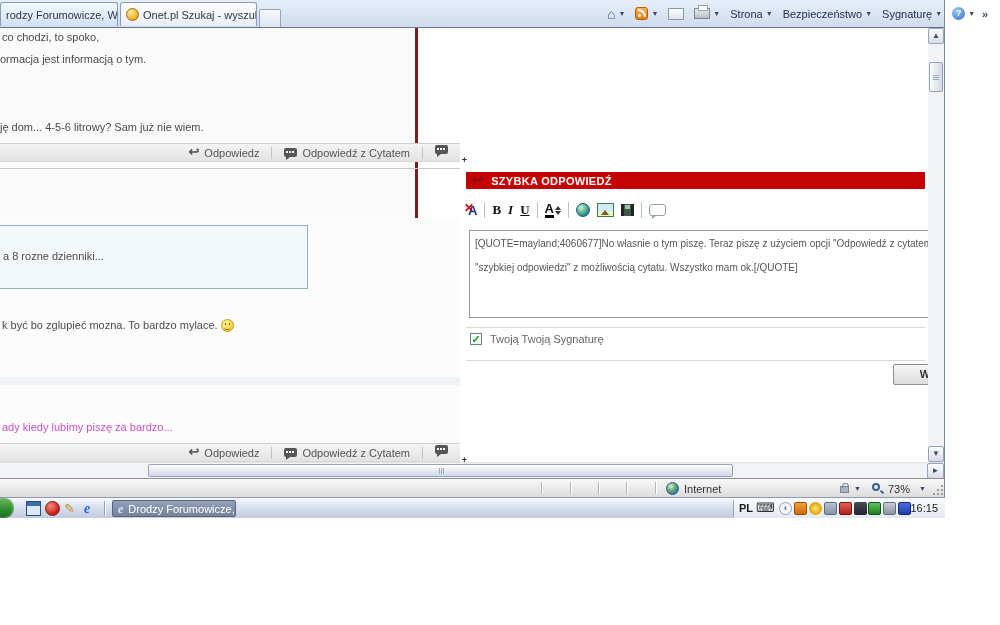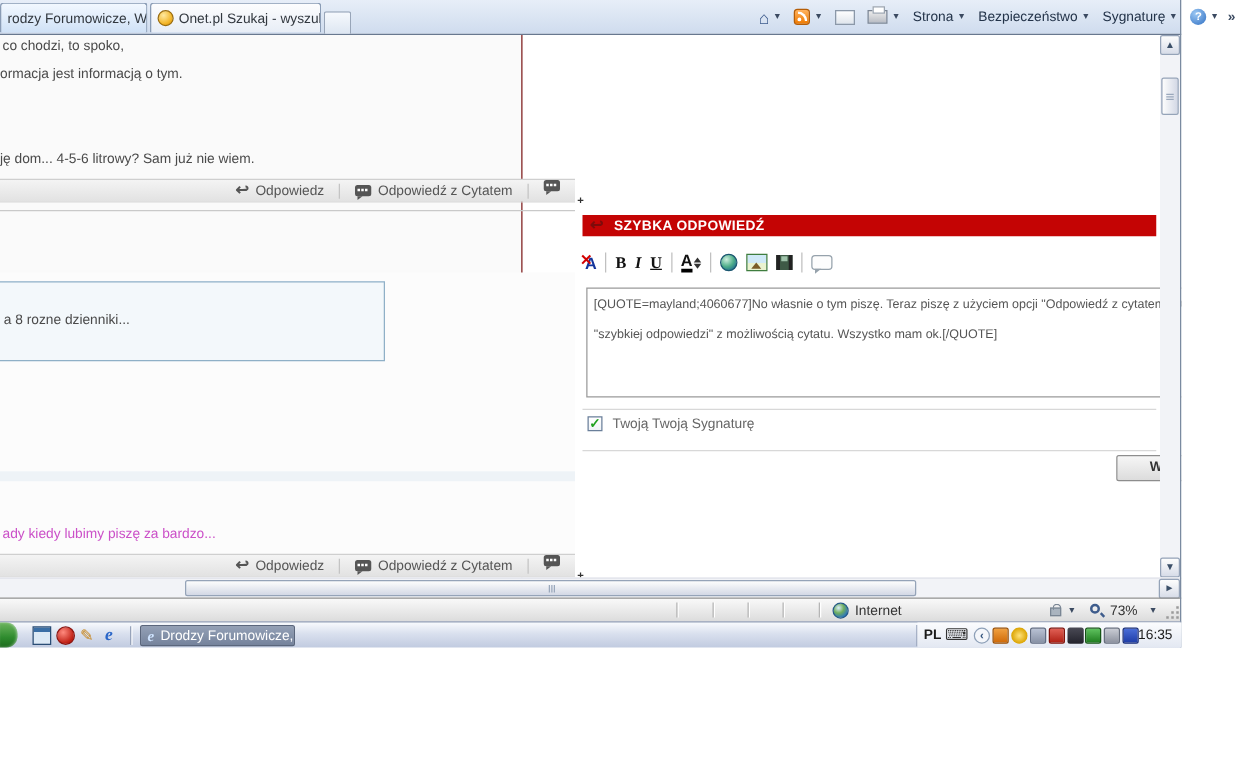--- a/index.html
+++ b/index.html
@@ -29,21 +29,21 @@
                    border-bottom:none;border-left:none;border-radius:0 10px 0 0;}
   .mail-icon{width:14px;height:10px;background:linear-gradient(#fefefe,#dfe5ec);border:1px solid #8b98a8;}
   .print-icon{width:14px;height:9px;background:linear-gradient(#ececec,#b9bdc4);border:1px solid #7c8694;position:relative;}
   .print-icon::before{content:"";position:absolute;left:3px;top:-4px;width:8px;height:4px;background:#fff;border:1px solid #9aa4b0;}
   .help-icon{width:13px;height:13px;border-radius:50%;background:radial-gradient(circle at 35% 30%,#9cc8f4,#2f6fc2);
              color:#fff;font-size:9px;font-weight:bold;text-align:center;line-height:13px;}
   .chev{font-weight:bold;color:#3a4a60;font-size:11px;}
 
   
   .content{position:absolute;left:0;top:28px;width:945px;height:434px;background:#fff;overflow:hidden;}
-  .leftcol{position:absolute;left:0;top:0;width:418px;height:434px;background:#fafafa;border-right:1px solid #7f1d1d;box-sizing:border-box;}
+  .leftcol{position:absolute;left:0;top:0;width:418px;height:434px;background:#fafafa;border-right:3px solid #7f1d1d;box-sizing:border-box;}
   .posttext{position:absolute;color:#4a4a4a;font-size:11px;white-space:nowrap;}
   .actionbar{position:absolute;left:0;width:460px;height:19px;background:linear-gradient(#f4f4f4,#e2e2e2);
              border-top:1px solid #cfcfcf;border-bottom:1px solid #d8d8d8;box-sizing:border-box;
              display:flex;justify-content:flex-end;align-items:center;gap:0;color:#555;}
   .actionbtn{display:flex;align-items:center;gap:5px;padding:0 12px;height:100%;}
   .actionsep{width:1px;height:12px;background:#c4c4c4;}
   .reply-arrow{font-size:13px;font-weight:bold;color:#555;line-height:1;transform:translateY(-1px);}
   .bubble{display:inline-block;width:13px;height:9px;background:#555;border-radius:2px;position:relative;}
   .bubble::before{content:"";position:absolute;left:2px;top:3px;width:2px;height:2px;background:#fff;box-shadow:3px 0 #fff,6px 0 #fff;}
   .bubble::after{content:"";position:absolute;left:2px;bottom:-3px;width:0;height:0;border-top:3px solid #555;border-right:4px solid transparent;}
@@ -222,20 +222,23 @@
         </span>
       </div>
 
       <div class="postdivider" style="top:140px;"></div>
       <div class="postbody"></div>
 
       <div class="quotebox">
         <span>a 8 rozne dzienniki...</span>
       </div>
 
+      <span class="posttext" style="left:2px;top:291px;">
+        <span>k być bo zglupieć mozna. To bardzo mylace.</span><span class="smiley"></span>
+      </span>
 
       <div class="sigband"></div>
       <span class="pinklink">ady kiedy lubimy piszę za bardzo...</span>
 
       <div class="actionbar" style="top:415px;">
         <span class="actionbtn">
           <span class="reply-arrow">↩</span>
           <span>Odpowiedz</span>
         </span>
         <span class="actionsep"></span>
@@ -344,16 +347,16 @@
     <span class="kbd">⌨</span>
     <div class="collapse">‹</div>
     <div class="trayicon" style="left:794px;background:linear-gradient(#f0a040,#d06a08);border:1px solid #9a4e00;"></div>
     <div class="trayicon" style="left:809px;background:radial-gradient(#ffe27a,#dba300 70%);border-radius:50%;"></div>
     <div class="trayicon" style="left:824px;background:linear-gradient(#b9c2d4,#8892a6);border:1px solid #5f6a80;"></div>
     <div class="trayicon" style="left:839px;background:linear-gradient(#e06055,#b02015);border:1px solid #801008;"></div>
     <div class="trayicon" style="left:854px;background:linear-gradient(#4a4a55,#23232c);"></div>
     <div class="trayicon" style="left:868px;background:linear-gradient(#5fc25f,#1f7d1f);border:1px solid #145514;"></div>
     <div class="trayicon" style="left:883px;background:linear-gradient(#c9ccd4,#8e93a0);border:1px solid #666d7c;"></div>
     <div class="trayicon" style="left:898px;background:linear-gradient(#4a6ed8,#1f3da8);border:1px solid #142a78;"></div>
-    <span class="clock">16:35</span>
+    <span class="clock">16:15</span>
   </div>
 
 </div>
 
 </body></html>

